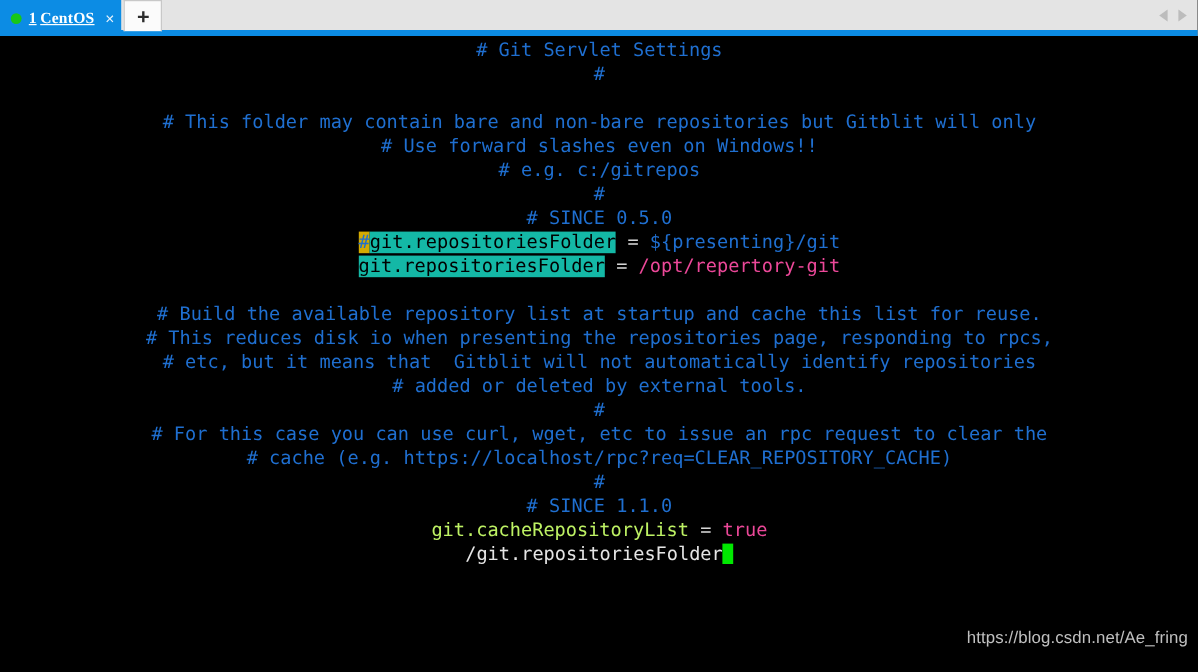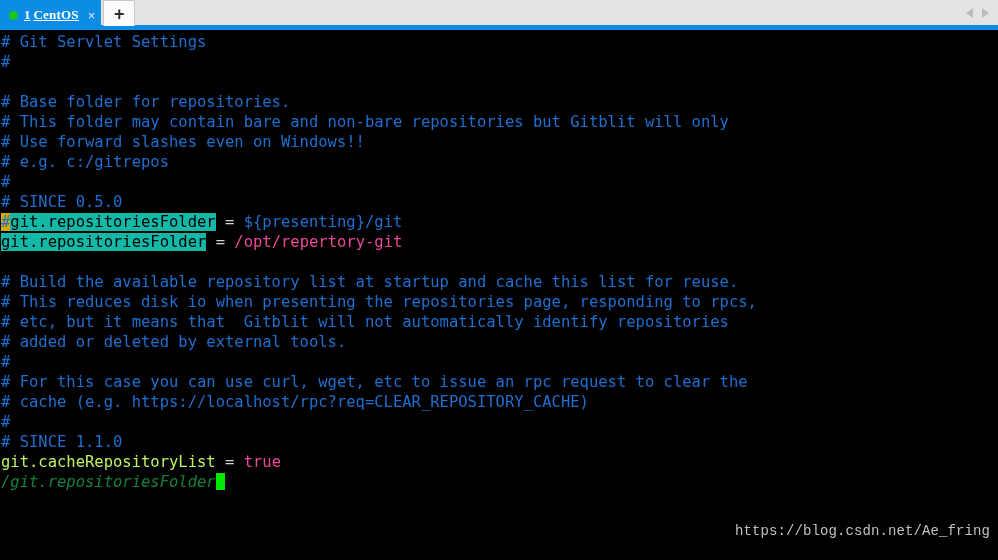--- a/index.html
+++ b/index.html
@@ -124,53 +124,54 @@
 
   
   .terminal {
     position: relative;
     width: 998px;
     height: 530px;
     background: #000000;
     overflow: hidden;
     padding: 2px 0 0 1px;
     box-sizing: border-box;
+    text-align: center;
   }
   .term-line {
     height: 20px;
     line-height: 20px;
     font-size: 15.5px;
     white-space: pre;
     letter-spacing: 0px;
     color: #c8c8c8;
   }
 
   
   .c-comment { color: #1f6fd0; }
   .c-key     { color: #bef264; }
   .c-op      { color: #d6d6d6; }
   .c-val     { color: #ec4899; }
-  .c-plain   { color: #15803d; font-style: italic; }
+  .c-plain   { color: #e5e5e5; }
   .hl        { background: #14b8a6; color: #000000; }
   .hl-hash   { background: #d4aa00; color: #1f6fd0; }
 
   .cursor {
     display: inline-block;
     width: 9px;
     height: 17px;
     background: #00e800;
     vertical-align: -3px;
   }
 
   
   .watermark {
     position: absolute;
     right: 8px;
     bottom: 21px;
-    font-family: Liberation Mono, monospace;
+    font-family: Liberation Sans, sans-serif;
     font-size: 14px;
     color: #c0c0c0;
     letter-spacing: 0.1px;
     white-space: nowrap;
   }
 </style>
 </head>
 <body>
 
 <div class="tabbar">
@@ -190,21 +191,20 @@
     <span class="nav-arrow left"></span>
     <span class="nav-arrow right"></span>
   </div>
 </div>
 
 <div class="terminal">
   <div id="term-body">
       <div class="term-line"><span class="c-comment"># Git Servlet Settings</span></div>
       <div class="term-line"><span class="c-comment">#</span></div>
       <div class="term-line"><span class="c-plain"></span></div>
-      <div class="term-line"><span class="c-comment"># Base folder for repositories.</span></div>
       <div class="term-line"><span class="c-comment"># This folder may contain bare and non-bare repositories but Gitblit will only</span></div>
       <div class="term-line"><span class="c-comment"># Use forward slashes even on Windows!!</span></div>
       <div class="term-line"><span class="c-comment"># e.g. c:/gitrepos</span></div>
       <div class="term-line"><span class="c-comment">#</span></div>
       <div class="term-line"><span class="c-comment"># SINCE 0.5.0</span></div>
       <div class="term-line"><span class="hl-hash">#</span><span class="hl">git.repositoriesFolder</span><span class="c-plain"> </span><span class="c-op">=</span><span class="c-plain"> </span><span class="c-comment">${presenting}/git</span></div>
       <div class="term-line"><span class="hl">git.repositoriesFolder</span><span class="c-plain"> </span><span class="c-op">=</span><span class="c-plain"> </span><span class="c-val">/opt/repertory-git</span></div>
       <div class="term-line"><span class="c-plain"></span></div>
       <div class="term-line"><span class="c-comment"># Build the available repository list at startup and cache this list for reuse.</span></div>
       <div class="term-line"><span class="c-comment"># This reduces disk io when presenting the repositories page, responding to rpcs,</span></div>

